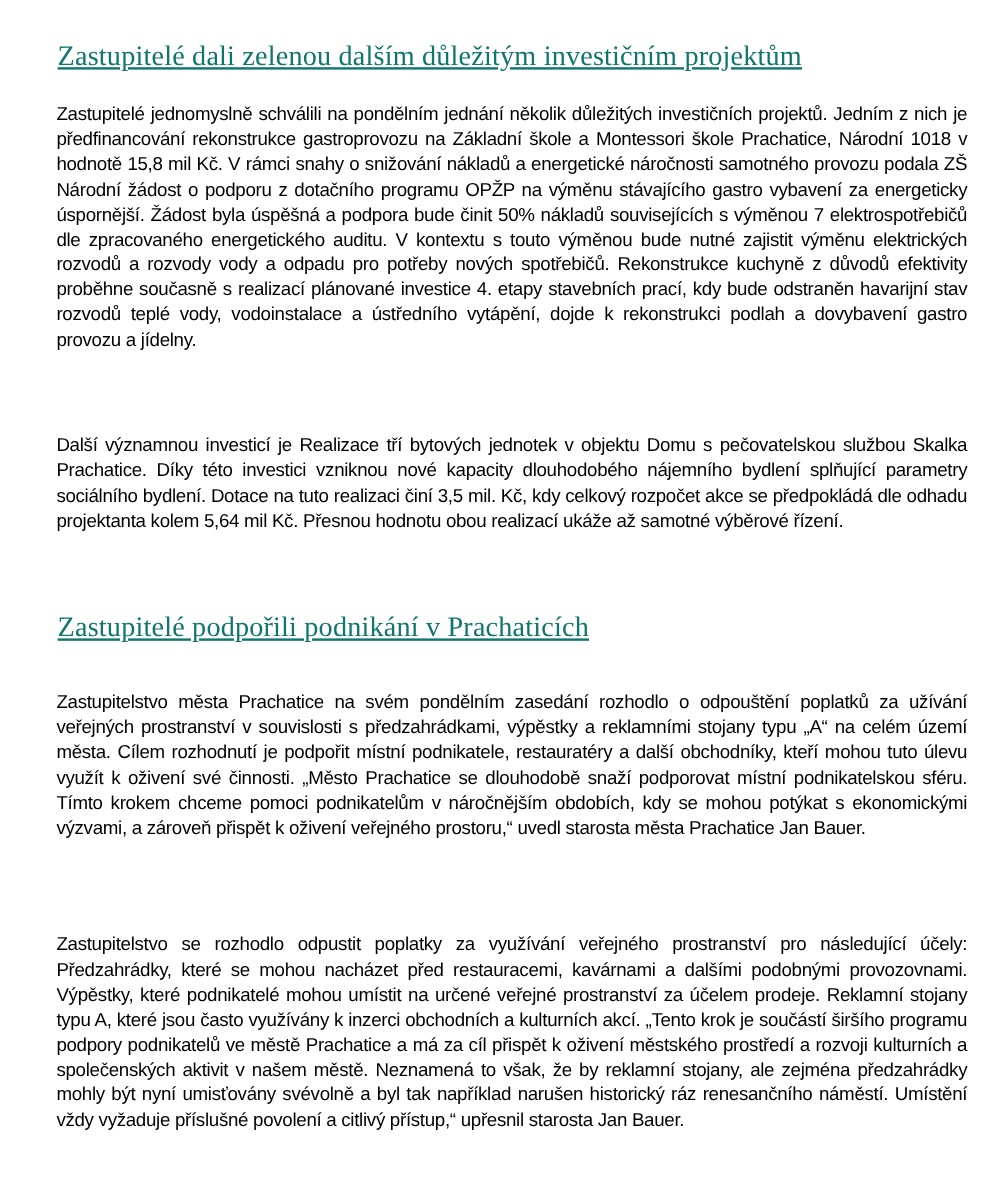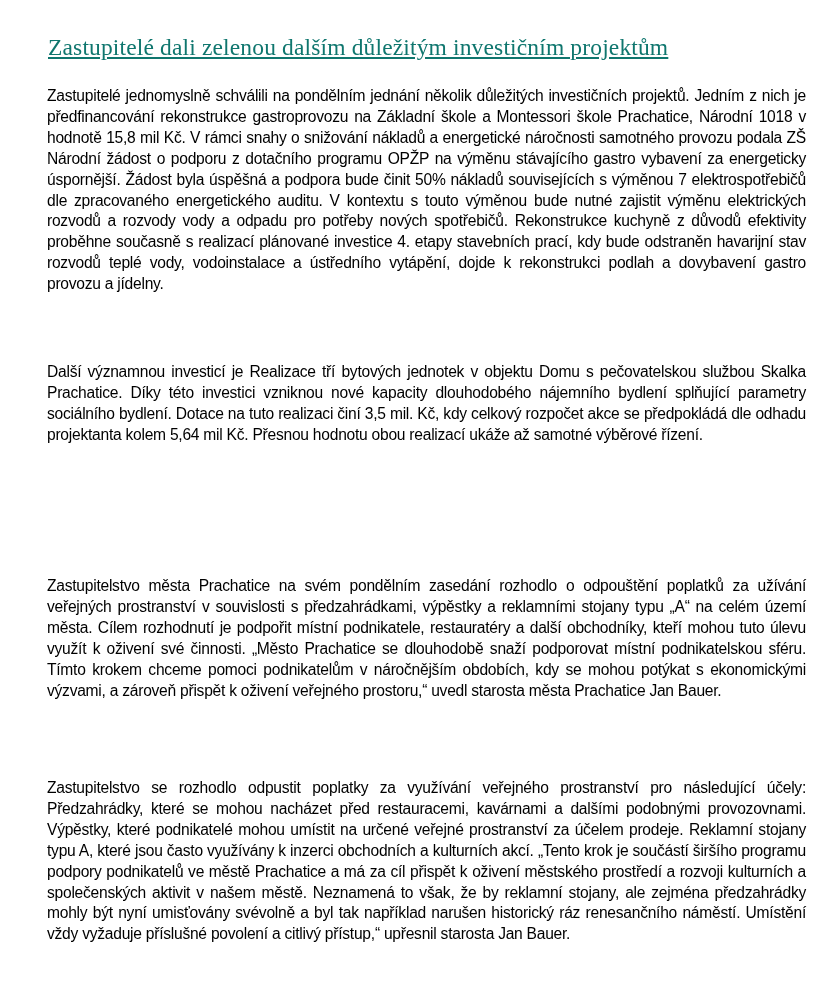--- a/index.html
+++ b/index.html
@@ -52,15 +52,16 @@
     #p4 { top: 778px; }
   </style>
 </head>
 <body>
 
 <div class="page">
   <h1 class="heading" id="h1">Zastupitelé dali zelenou dalším důležitým investičním projektům</h1>
   <p class="para" id="p1">Zastupitelé jednomyslně schválili na pondělním jednání několik důležitých investičních projektů. Jedním z nich je předfinancování rekonstrukce gastroprovozu na Základní škole a Montessori škole Prachatice, Národní 1018 v hodnotě 15,8 mil Kč. V rámci snahy o snižování nákladů a energetické náročnosti samotného provozu podala ZŠ Národní žádost o podporu z dotačního programu OPŽP na výměnu stávajícího gastro vybavení za energeticky úspornější. Žádost byla úspěšná a podpora bude činit 50% nákladů souvisejících s výměnou 7 elektrospotřebičů dle zpracovaného energetického auditu. V kontextu s touto výměnou bude nutné zajistit výměnu elektrických rozvodů a rozvody vody a odpadu pro potřeby nových spotřebičů. Rekonstrukce kuchyně z důvodů efektivity proběhne současně s realizací plánované investice 4. etapy stavebních prací, kdy bude odstraněn havarijní stav rozvodů teplé vody, vodoinstalace a ústředního vytápění, dojde k rekonstrukci podlah a dovybavení gastro provozu a jídelny.</p>
   <p class="para" id="p2">Další významnou investicí je Realizace tří bytových jednotek v objektu Domu s pečovatelskou službou Skalka Prachatice. Díky této investici vzniknou nové kapacity dlouhodobého nájemního bydlení splňující parametry sociálního bydlení. Dotace na tuto realizaci činí 3,5 mil. Kč, kdy celkový rozpočet akce se předpokládá dle odhadu projektanta kolem 5,64 mil Kč. Přesnou hodnotu obou realizací ukáže až samotné výběrové řízení.</p>
 
+  <h1 class="heading" id="h2">Zastupitelé podpořili podnikání v Prachaticích</h1>
   <p class="para" id="p3">Zastupitelstvo města Prachatice na svém pondělním zasedání rozhodlo o odpouštění poplatků za užívání veřejných prostranství v souvislosti s předzahrádkami, výpěstky a reklamními stojany typu „A“ na celém území města. Cílem rozhodnutí je podpořit místní podnikatele, restauratéry a další obchodníky, kteří mohou tuto úlevu využít k oživení své činnosti. „Město Prachatice se dlouhodobě snaží podporovat místní podnikatelskou sféru. Tímto krokem chceme pomoci podnikatelům v náročnějším obdobích, kdy se mohou potýkat s ekonomickými výzvami, a zároveň přispět k oživení veřejného prostoru,“ uvedl starosta města Prachatice Jan Bauer.</p>
   <p class="para" id="p4">Zastupitelstvo se rozhodlo odpustit poplatky za využívání veřejného prostranství pro následující účely: Předzahrádky, které se mohou nacházet před restauracemi, kavárnami a dalšími podobnými provozovnami. Výpěstky, které podnikatelé mohou umístit na určené veřejné prostranství za účelem prodeje. Reklamní stojany typu A, které jsou často využívány k inzerci obchodních a kulturních akcí. „Tento krok je součástí širšího programu podpory podnikatelů ve městě Prachatice a má za cíl přispět k oživení městského prostředí a rozvoji kulturních a společenských aktivit v našem městě. Neznamená to však, že by reklamní stojany, ale zejména předzahrádky mohly být nyní umisťovány svévolně a byl tak například narušen historický ráz renesančního náměstí. Umístění vždy vyžaduje příslušné povolení a citlivý přístup,“ upřesnil starosta Jan Bauer.</p>
 </div>
 
 </body></html>

